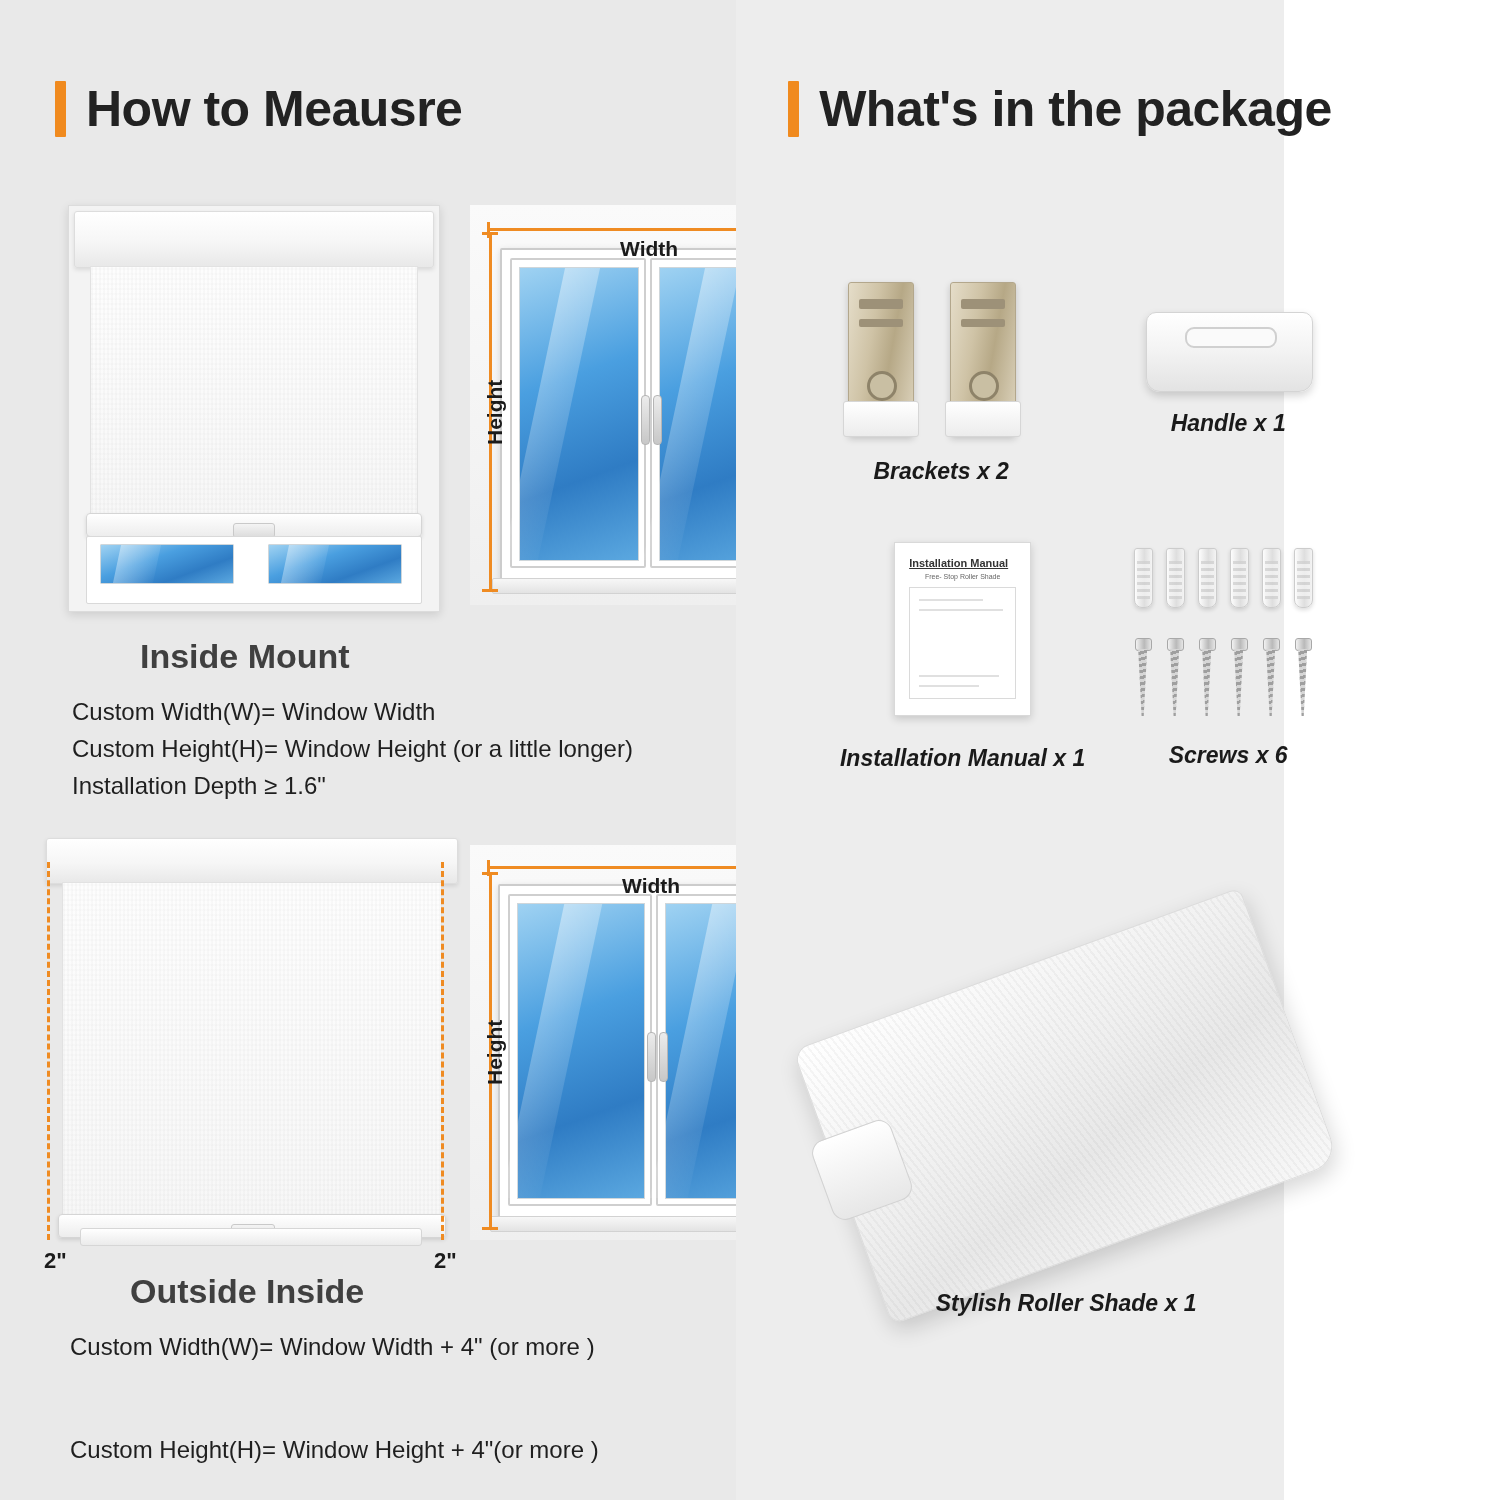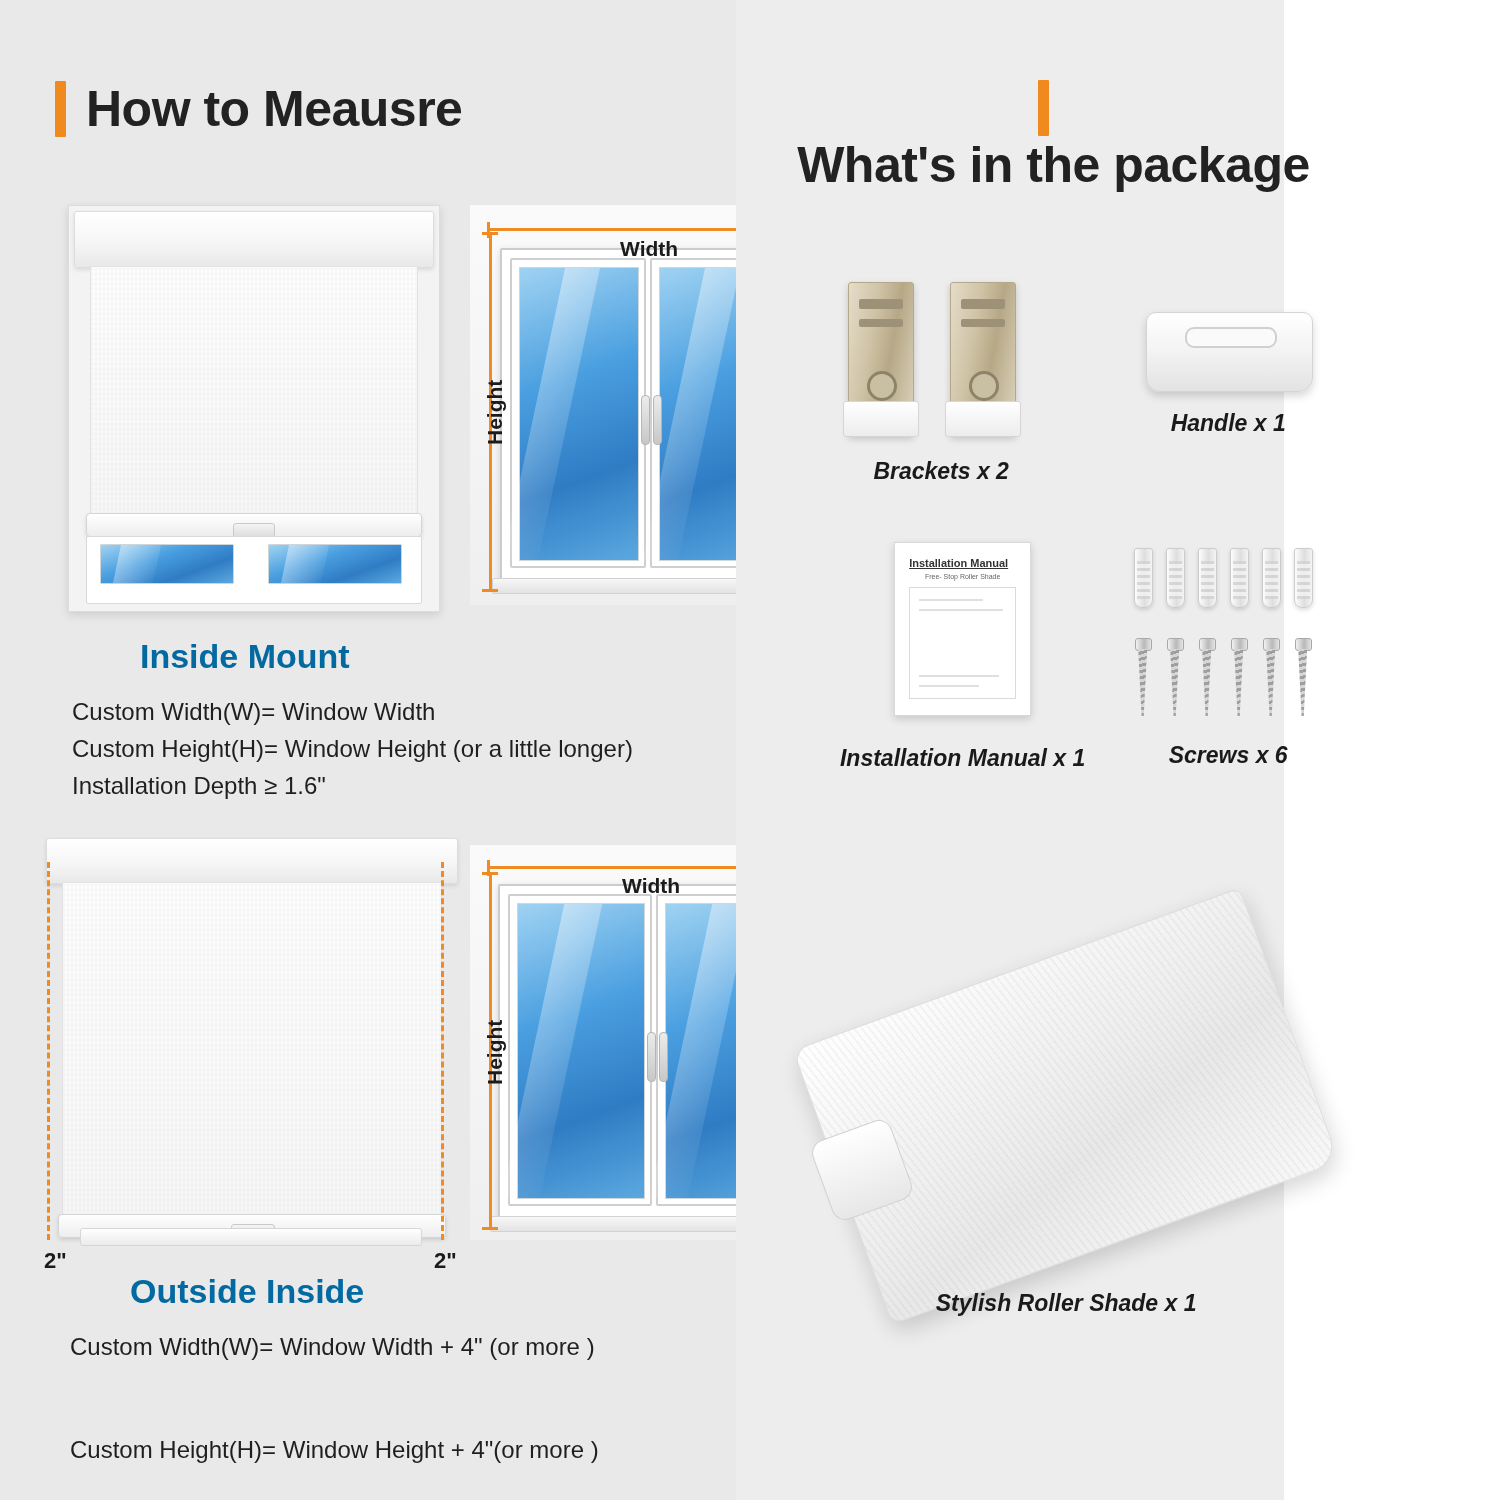--- a/index.html
+++ b/index.html
@@ -51,21 +51,21 @@
     font-weight: bold;
     color: #222222;
     letter-spacing: -0.5px;
     white-space: nowrap;
   }
   
   .mount-title {
     position: absolute;
     font-size: 34px;
     font-weight: bold;
-    color: #0369a1;
+    color: #404040;
   }
   .spec-line {
     position: absolute;
     font-size: 24px;
     color: #1f1f1f;
     white-space: nowrap;
   }
   .wall-frame {
     position: absolute;
     background: #f3f3f3;
@@ -440,21 +440,21 @@
     <div class="cap-h" style="left:482px; top:1227px;"></div>
     <div class="dim-label vert" style="left:483px; top:1085px;">Height</div>
 
     <div class="mount-title" style="left:130px; top:1272px;">Outside Inside</div>
     <div class="spec-line" style="left:70px; top:1333px;">Custom Width(W)= Window Width + 4" (or more )</div>
     <div class="spec-line" style="left:70px; top:1436px;">Custom Height(H)= Window Height + 4"(or more )</div>
   </div>
 
   <div class="col-right">
 
-    <div class="heading" style="left:61px; top:80px;flex-direction:column;">
+    <div class="heading" style="left:52px; top:80px;">
       <span class="bar"></span>
       <span class="htxt">What's in the package</span>
     </div>
 
     <div class="bracket" style="left:112px; top:282px;">
       <span class="slot" style="left:10px; top:16px; width:44px; height:10px;"></span>
       <span class="slot" style="left:10px; top:36px; width:44px; height:8px;"></span>
       <span class="circ" style="left:18px; top:88px; width:24px; height:24px;"></span>
       <span class="wht"></span>
     </div>

